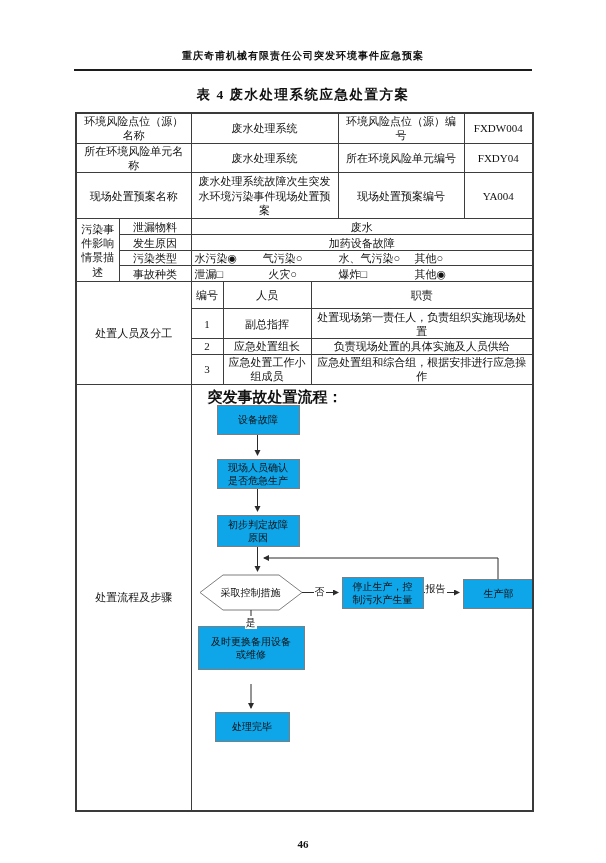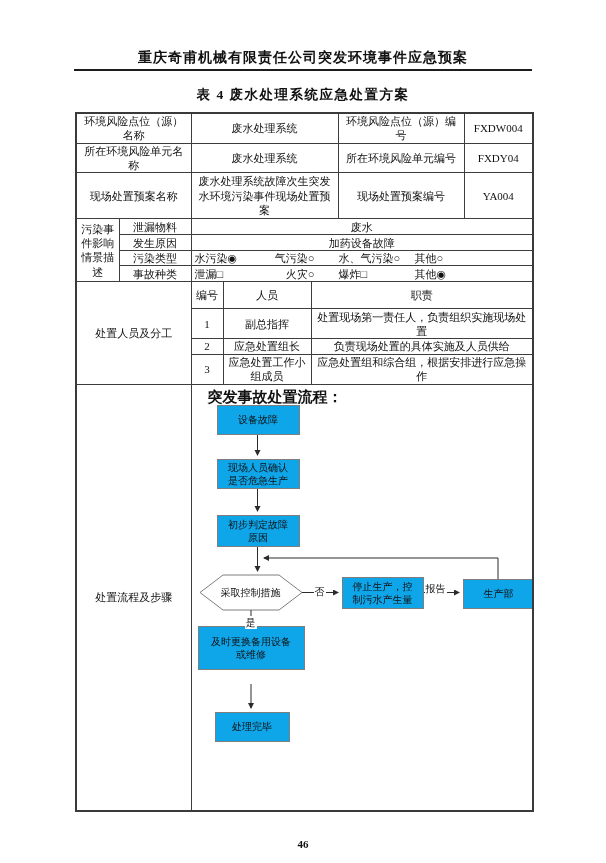--- a/index.html
+++ b/index.html
@@ -3,21 +3,21 @@
 <meta charset="utf-8">
 <style>
   html,body{margin:0;padding:0;}
   body{
     width:606px;height:863px;position:relative;background:#ffffff;
     font-family:"Liberation Serif","DejaVu Serif",serif;color:#111;
     overflow:hidden;
   }
   .doc-header{
     position:absolute;top:49px;left:0;width:606px;text-align:center;
-    font-size:14px;font-weight:bold;letter-spacing:1px;
+    font-size:10px;font-weight:bold;letter-spacing:1px;
   }
   .header-rule{
     position:absolute;top:69px;left:74px;width:458px;height:0;
     border-bottom:2px solid #1c1c1c;
   }
   .doc-title{
     position:absolute;top:86px;left:0;width:606px;text-align:center;
     font-size:13.5px;font-weight:bold;letter-spacing:1.5px;
   }
   table.main{
@@ -33,21 +33,21 @@
   td.cellA{padding:0 2px;}
   td.cellC{padding:0 7px;}
   td.wrapval{padding:0 8px;}
   td.vlabel{padding:0 4px;line-height:1.45;}
   td.numcol{padding:0 6px;}
   td.rolecol{padding:0 9px;}
   td.optrow{padding:0 3px;}
   .opts{display:flex;gap:0;align-items:center;}
   .opts span{display:inline-block;}
   .opt0{width:56px;text-align:left;}
-  .opt1{width:64px;text-align:right;}
+  .opt1{width:64px;text-align:center;}
   .opt2{width:76px;text-align:left;margin-left:24px;}
   .opt3{text-align:left;}
   
   td.flowcell{padding:0;vertical-align:top;}
   .flow{position:relative;width:100%;height:425px;font-size:10px;line-height:1.3;}
   .flow-title{position:absolute;left:13px;top:3px;font-weight:bold;font-size:15px;}
   .fbox{
     position:absolute;border:1px solid #7e7e7e;background:#0ea5e9;
     display:flex;align-items:center;justify-content:center;text-align:center;
   }

